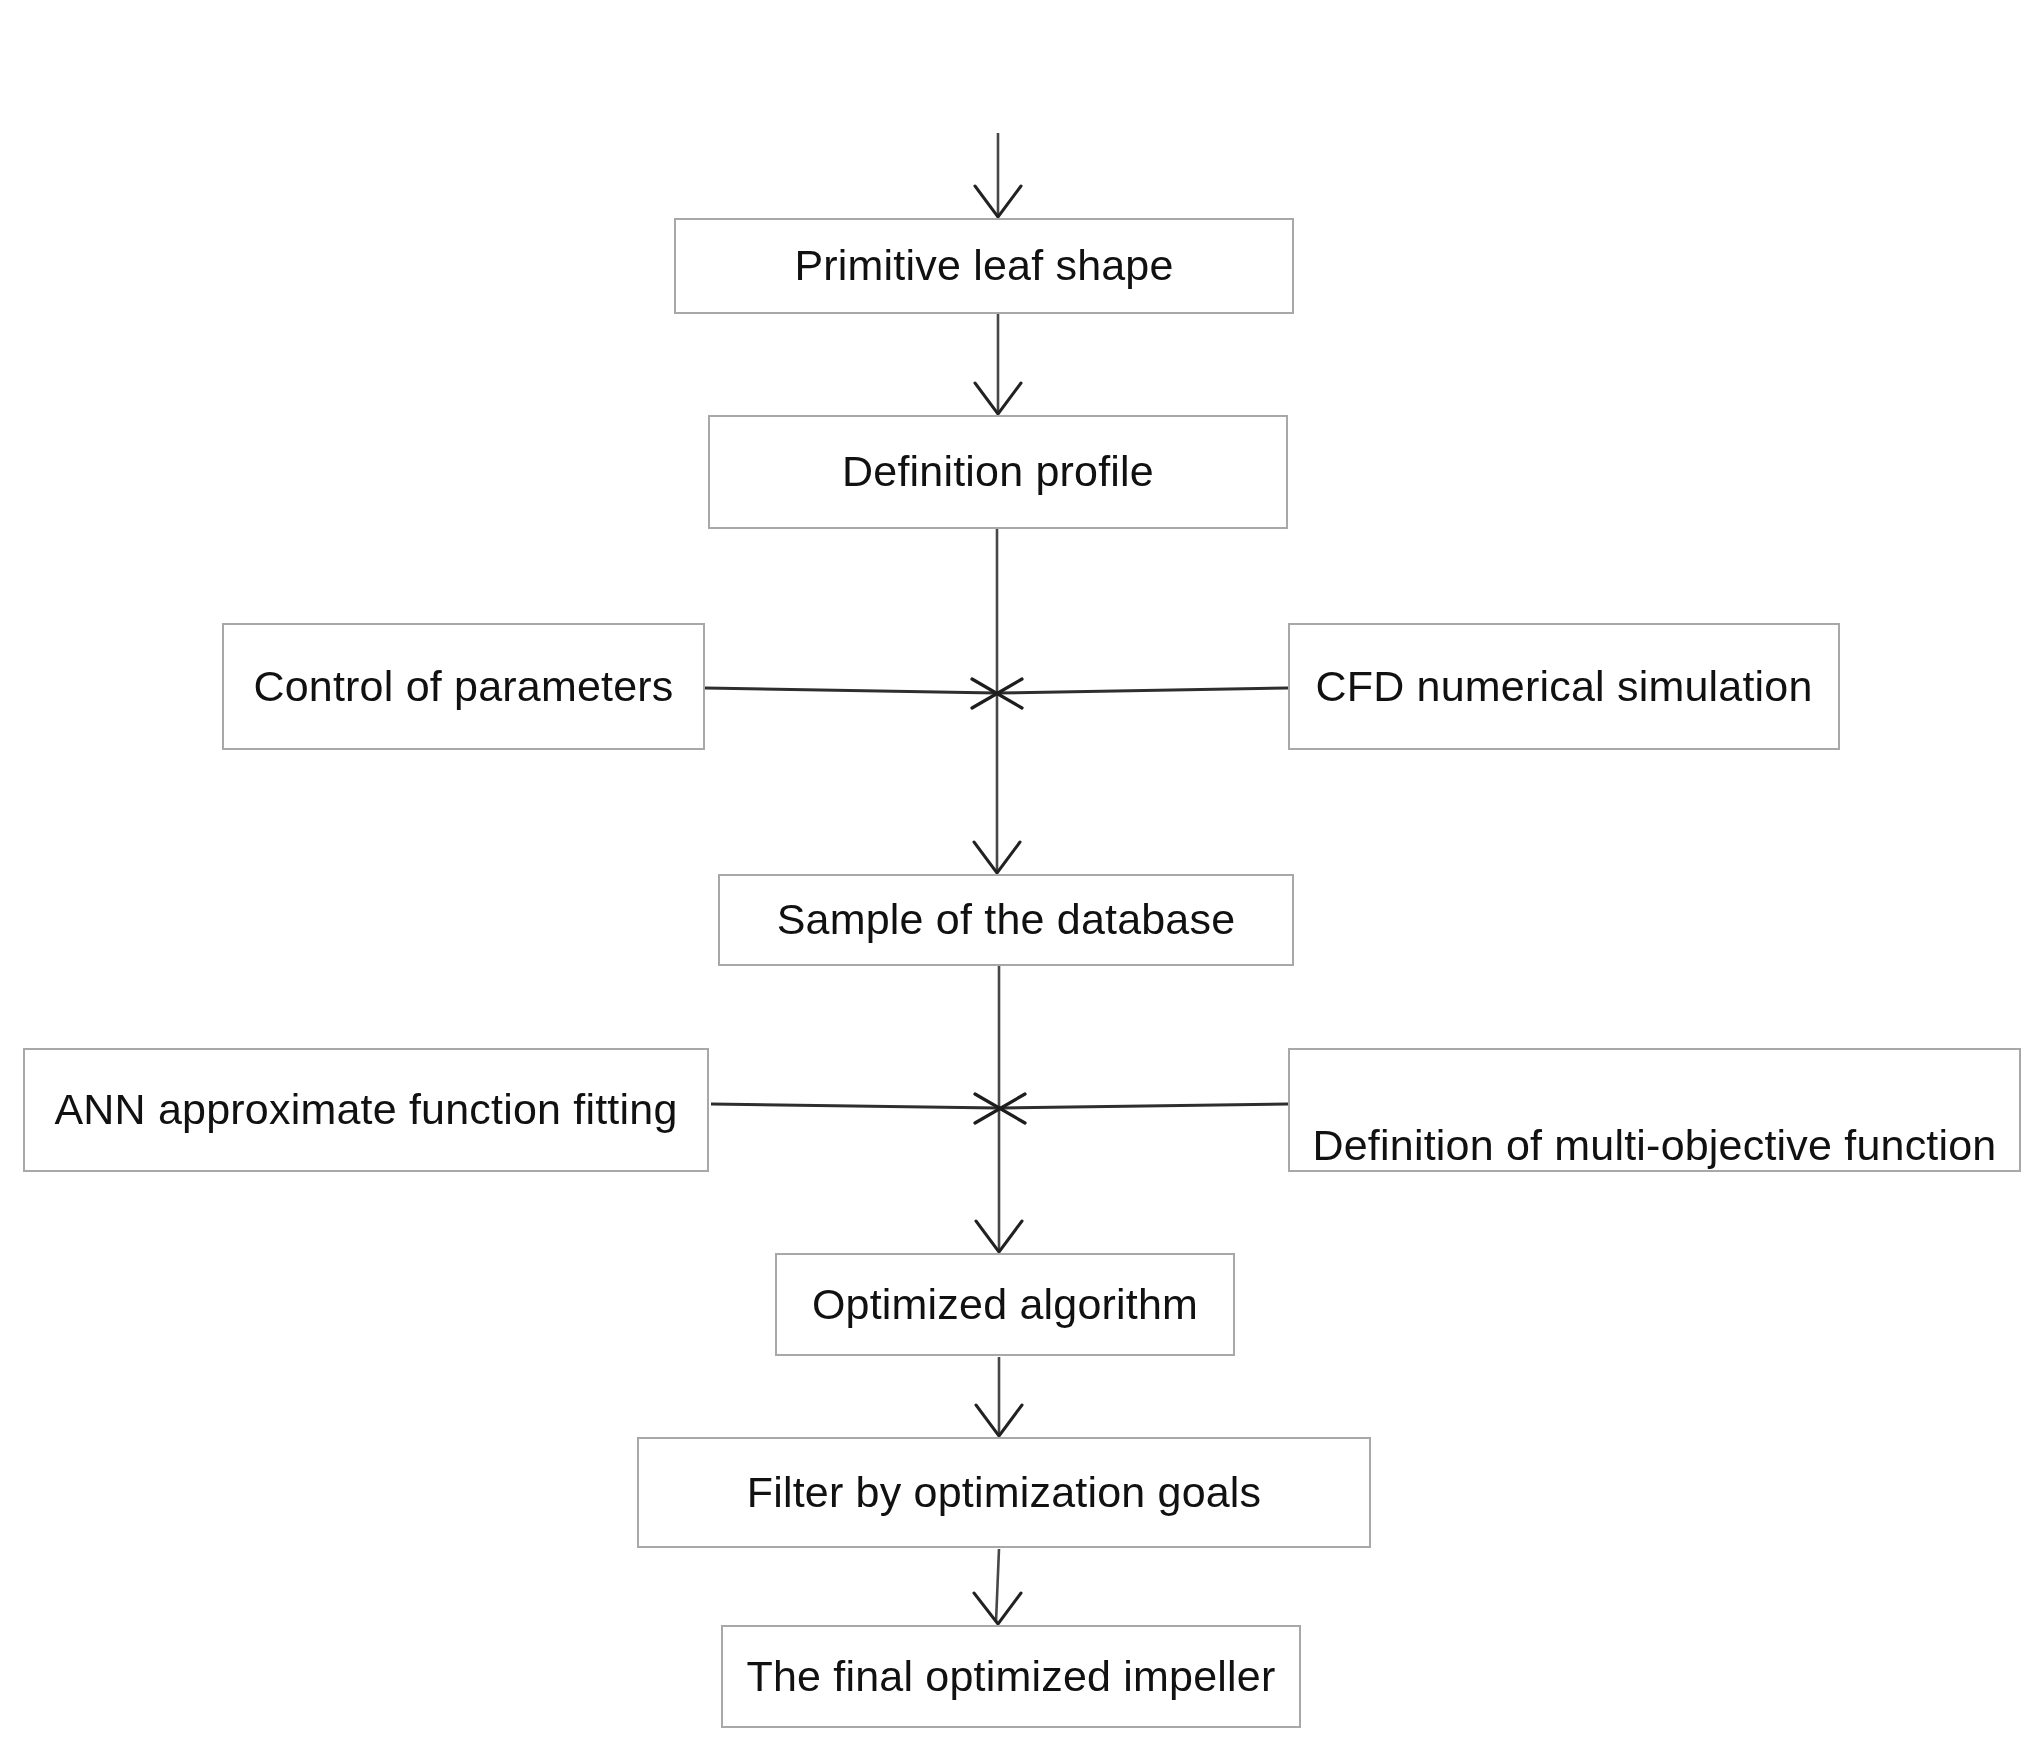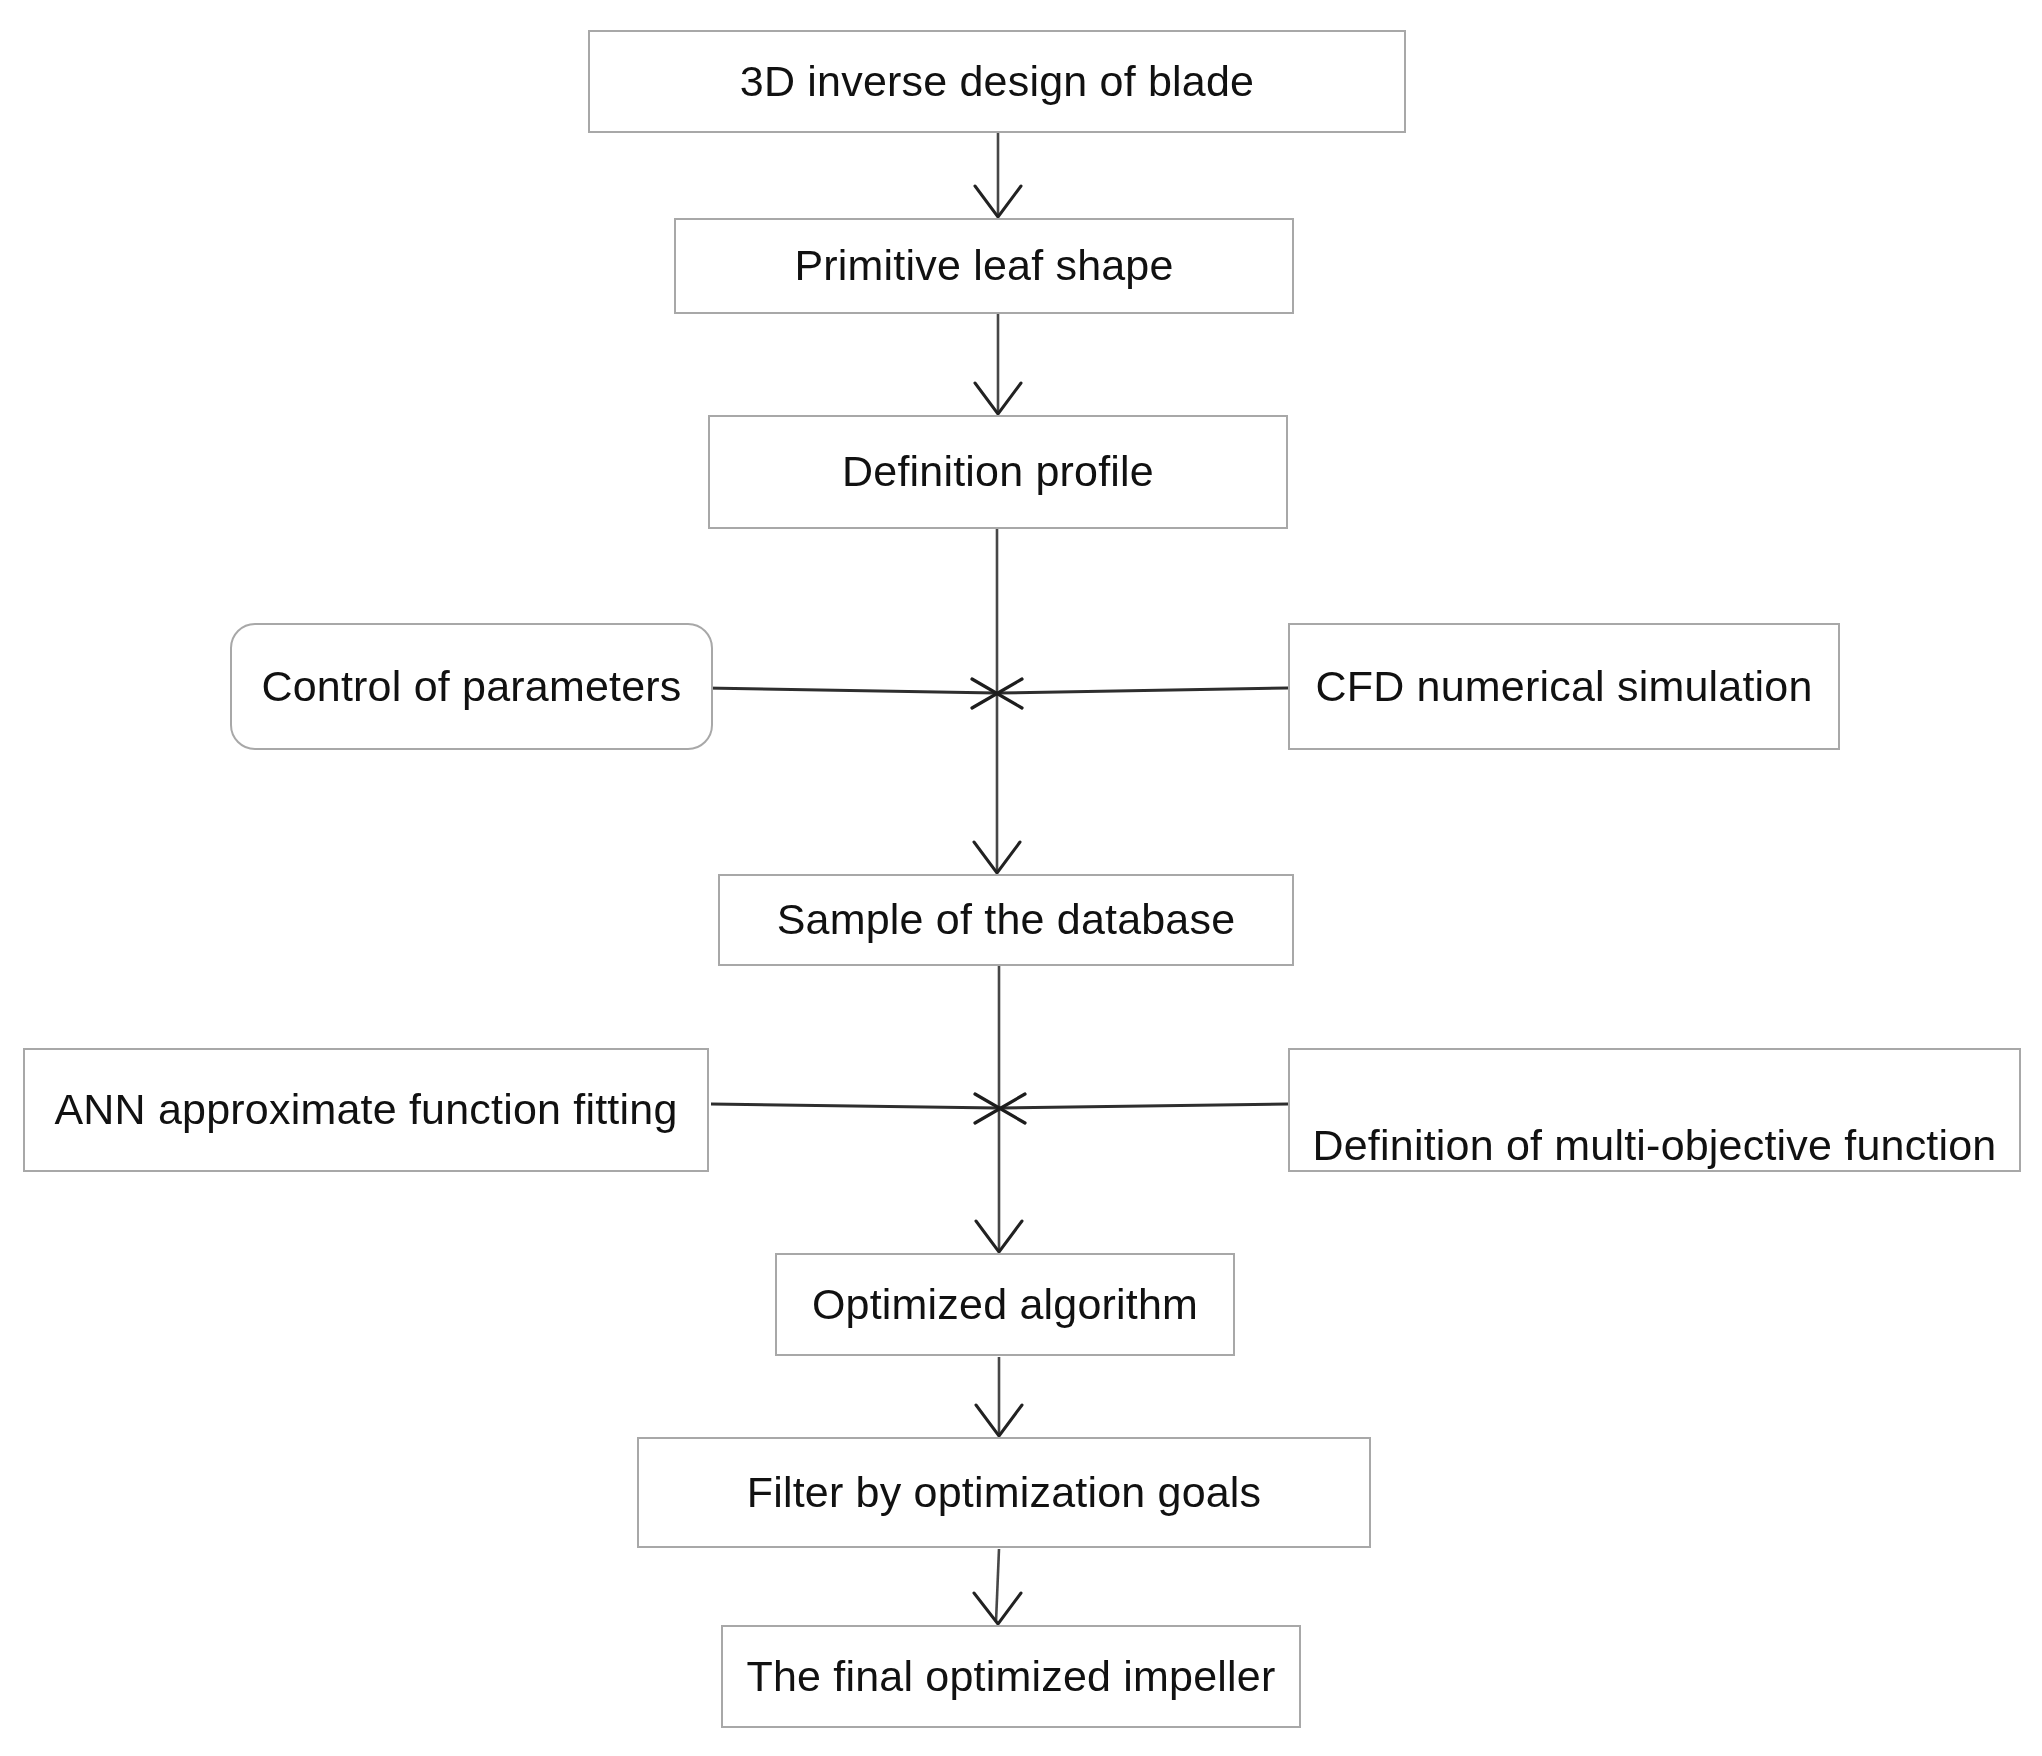--- a/index.html
+++ b/index.html
@@ -91,33 +91,30 @@
       <line class="shaft" x1="999" y1="1357" x2="999" y2="1434"></line>
       <path class="ahead" d="M 976 1405 L 999 1436 L 1022 1405"></path>
     </g>
 
     <g>
       <line class="shaft" x1="999" y1="1549" x2="996" y2="1622"></line>
       <path class="ahead" d="M 974 1593 L 998 1624 L 1021 1593"></path>
     </g>
   </svg>
 
-  <div class="node" style="left:588px; top:30px; width:818px; height:103px;">
-    <span class="node-label">3D inverse design of blade</span>
-  </div>
 
   <div class="node" style="left:674px; top:218px; width:620px; height:96px;">
     <span class="node-label">Primitive leaf shape</span>
   </div>
 
   <div class="node" style="left:708px; top:415px; width:580px; height:114px;">
     <span class="node-label">Definition profile</span>
   </div>
 
-  <div class="node" style="left:230px; top:623px; width:483px; height:127px;border-radius:25px;">
+  <div class="node" style="left:222px; top:623px; width:483px; height:127px;">
     <span class="node-label">Control of parameters</span>
   </div>
 
   <div class="node" style="left:1288px; top:623px; width:552px; height:127px;">
     <span class="node-label">CFD numerical simulation</span>
   </div>
 
   <div class="node" style="left:718px; top:874px; width:576px; height:92px;">
     <span class="node-label">Sample of the database</span>
   </div>

